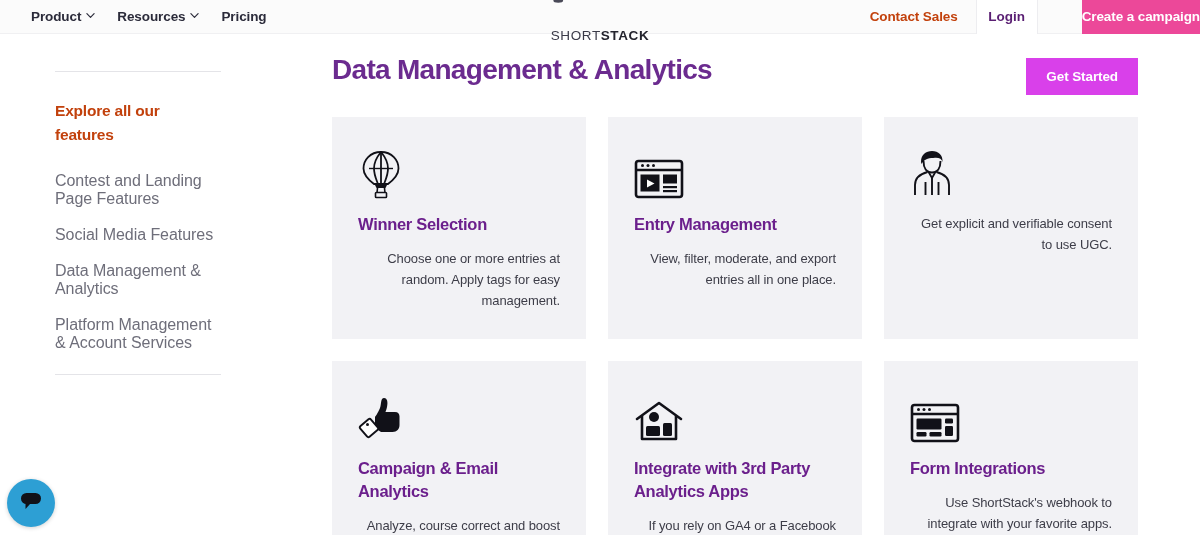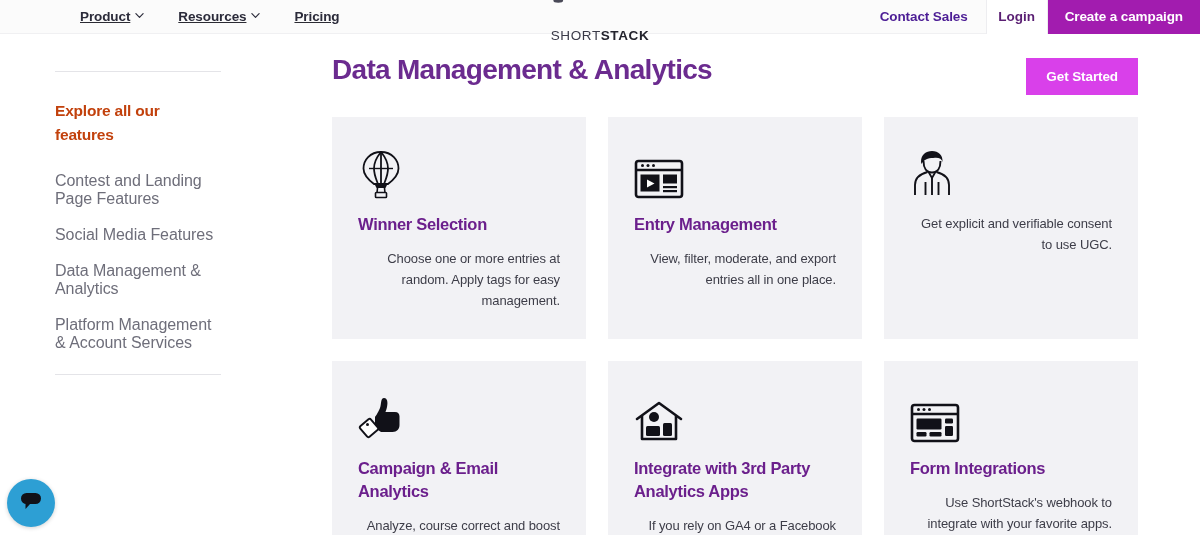--- a/index.html
+++ b/index.html
@@ -25,23 +25,22 @@
     background: #fbfbfb;
     border-bottom: 1px solid #f0f0f2;
     display: flex;
     align-items: center;
     z-index: 30;
   }
 
   .nav-left {
     display: flex;
     align-items: center;
-    gap: 34px;
-    margin-left: 80px;
-    text-decoration: underline;
+    gap: 22px;
+    margin-left: 31px;
   }
 
   .nav-item {
     display: flex;
     align-items: center;
     gap: 5px;
     font-size: 13.5px;
     font-weight: bold;
     color: #2b2b3a;
     letter-spacing: -0.1px;
@@ -82,21 +81,21 @@
     display: flex;
     align-items: stretch;
     height: 34px;
   }
 
   .contact-sales {
     display: flex;
     align-items: center;
     font-size: 13.5px;
     font-weight: bold;
-    color: #4c1d95;
+    color: #c2410c;
     padding: 4px 18px;
     cursor: pointer;
     white-space: nowrap;
     letter-spacing: -0.1px;
   }
 
   .btn-login {
     display: flex;
     align-items: center;
     justify-content: center;
@@ -109,28 +108,29 @@
     border-left: 1px solid #ededf0;
     border-right: 1px solid #ededf0;
     cursor: pointer;
     white-space: nowrap;
   }
 
   .btn-create {
     display: flex;
     align-items: center;
     justify-content: center;
-    padding: 0 17px;
+    padding: 0 0;
     font-size: 13.5px;
     font-weight: bold;
     color: #ffffff;
-    background: #a21caf;
+    background: #ec4899;
     cursor: pointer;
     white-space: nowrap;
     letter-spacing: -0.1px;
+    margin-left: 44px;
   }
 
   
   .page {
     position: relative;
     height: 501px;
   }
 
   
   .sidebar {

